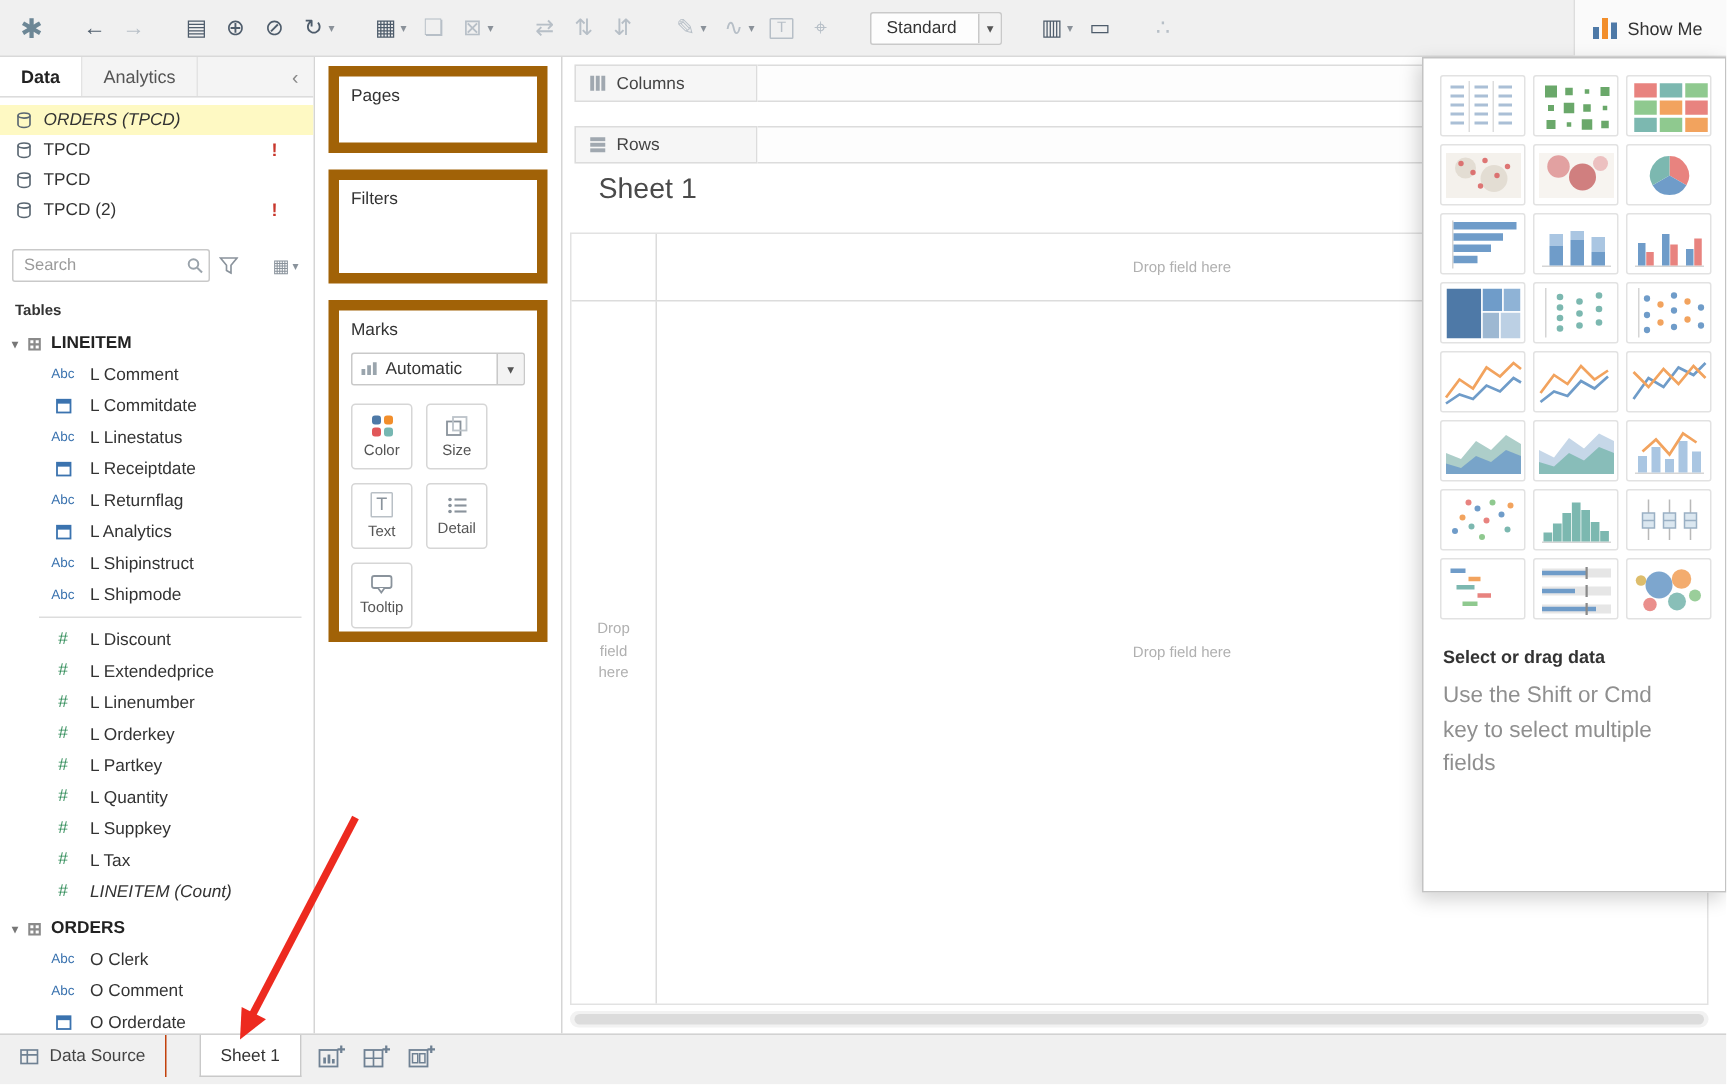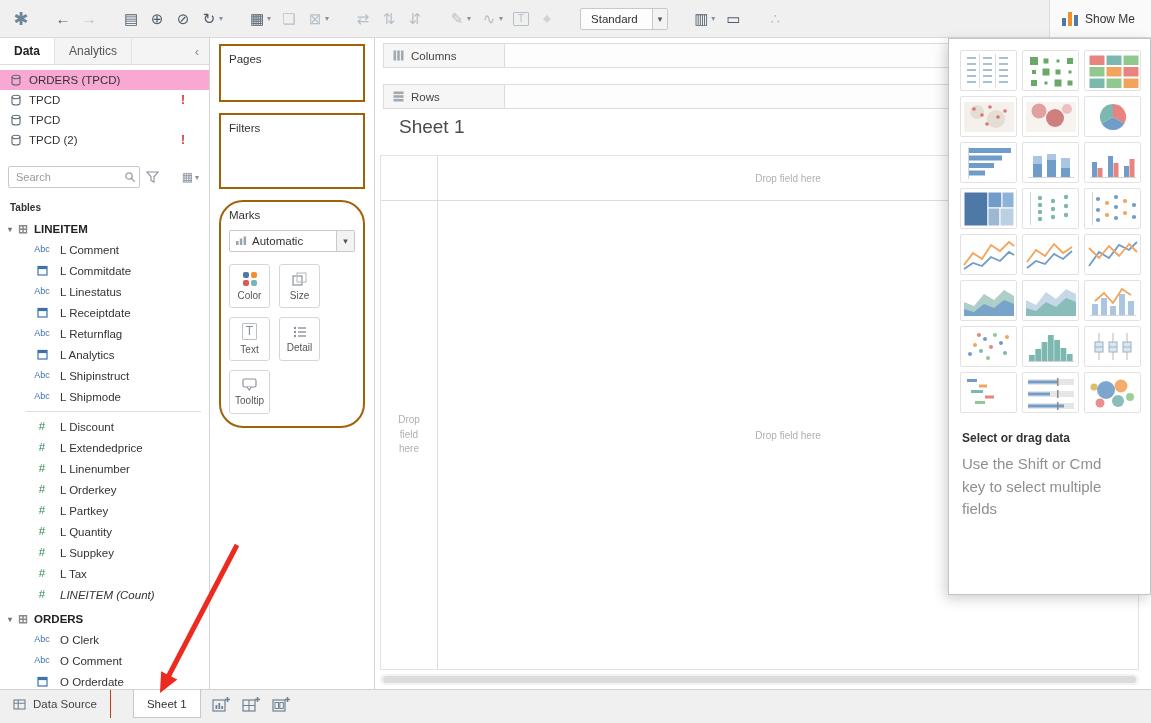--- a/index.html
+++ b/index.html
@@ -27,21 +27,21 @@
 
   
   .left-pane { position:absolute; top:38px; left:0; width:210px; bottom:34px; background:#fff;
                border-right:1px solid #d5d5d5; overflow:hidden; z-index:10; }
   .pane-tabs { display:flex; align-items:stretch; height:27px; background:#f4f4f4; border-bottom:1px solid #dcdcdc; }
   .ptab { display:flex; align-items:center; padding:0 14px; font-size:12px; color:#555; border-right:1px solid #e3e3e3; }
   .ptab.active { background:#fff; color:#222; font-weight:bold; }
   .pane-collapse { margin-left:auto; display:flex; align-items:center; padding:0 10px; color:#888; font-size:13px; }
   .ds-list { padding:5px 0 2px; }
   .ds-row { display:flex; align-items:center; gap:7px; height:20px; padding:0 10px; font-size:11.5px; color:#333; }
-  .ds-row.sel { background:#f9a8d4; }
+  .ds-row.sel { background:#fef9c3;font-style:italic; }
   .ds-ico { display:flex; }
   .ds-err { color:#c8372c; font-weight:bold; margin-left:auto; font-size:12px; padding-right:14px; }
   .search-row { display:flex; align-items:center; gap:6px; padding:14px 8px 6px 8px; }
   .search-box { position:relative; width:132px; }
   .search-input { width:100%; height:22px; border:1px solid #c9c9c9; border-radius:2px; font-size:11px; padding:0 20px 0 7px; color:#333; font-family:"Liberation Sans", sans-serif; }
   .search-input::placeholder { color:#9a9a9a; }
   .search-mag { position:absolute; right:4px; top:5px; display:flex; }
   .filter-ico { display:flex; color:#8a939c; }
   .viewsel { margin-left:auto; display:flex; align-items:center; gap:2px; color:#8a939c; padding-right:2px; }
   .viewsel .g { font-size:12px; }
@@ -55,25 +55,25 @@
   .ti { flex:0 0 24px; width:24px; text-align:center; line-height:1; }
   .ti.str { color:#3b73af; font-size:9px; }
   .ti.num { color:#2e8b57; font-size:11.5px; }
   .ti.date { display:flex; justify-content:center; }
   .fld-name.it { font-style:italic; }
   .fld-div { border-top:1px solid #ddd; margin:4px 8px 4px 26px; }
 
   
   .shelf-pane { position:absolute; top:38px; left:210px; width:165px; bottom:34px; background:#fff;
                 border-right:1px solid #d5d5d5; padding:6px 9px; z-index:10; }
-  .card { border:2px solid #a16207; margin-bottom:11px; padding:7px 8px; background:#fff; }
+  .card { border:7px solid #a16207; margin-bottom:11px; padding:7px 8px; background:#fff; }
   .card-label { font-size:11.5px; color:#333; }
   .card.pages { height:58px; }
   .card.filters { height:76px; }
-  .card.marks { height:228px;border-radius:24px; }
+  .card.marks { height:228px; }
   .mark-dd { display:flex; align-items:center; border:1px solid #c9c9c9; border-radius:2px; height:22px; margin:9px 0 12px; background:#fff; overflow:hidden; }
   .mark-dd-ico { width:22px; display:flex; justify-content:center; }
   .mark-dd-label { flex:1; font-size:11.5px; color:#333; }
   .mark-dd-caret { border-left:1px solid #c9c9c9; background:#f3f3f3; width:18px; height:100%; display:flex; align-items:center; justify-content:center; font-size:9px; color:#555; }
   .marks-grid { display:flex; flex-wrap:wrap; gap:9px; }
   .mark-btn { width:41px; height:44px; border:1px solid #d6d6d6; border-radius:3px; display:flex; flex-direction:column; align-items:center; justify-content:center; gap:4px; background:#fff; }
   .mark-btn-label { font-size:10px; color:#555; }
   .mi-color { display:grid; grid-template-columns:6px 6px; gap:2px; }
   .mi-color i { width:6px; height:6px; border-radius:2px; display:block; }
   .mi-text { font-size:12px; color:#8a939c; border:1px solid #b9c0c6; padding:0 3px; line-height:1.2; border-radius:1px; }

